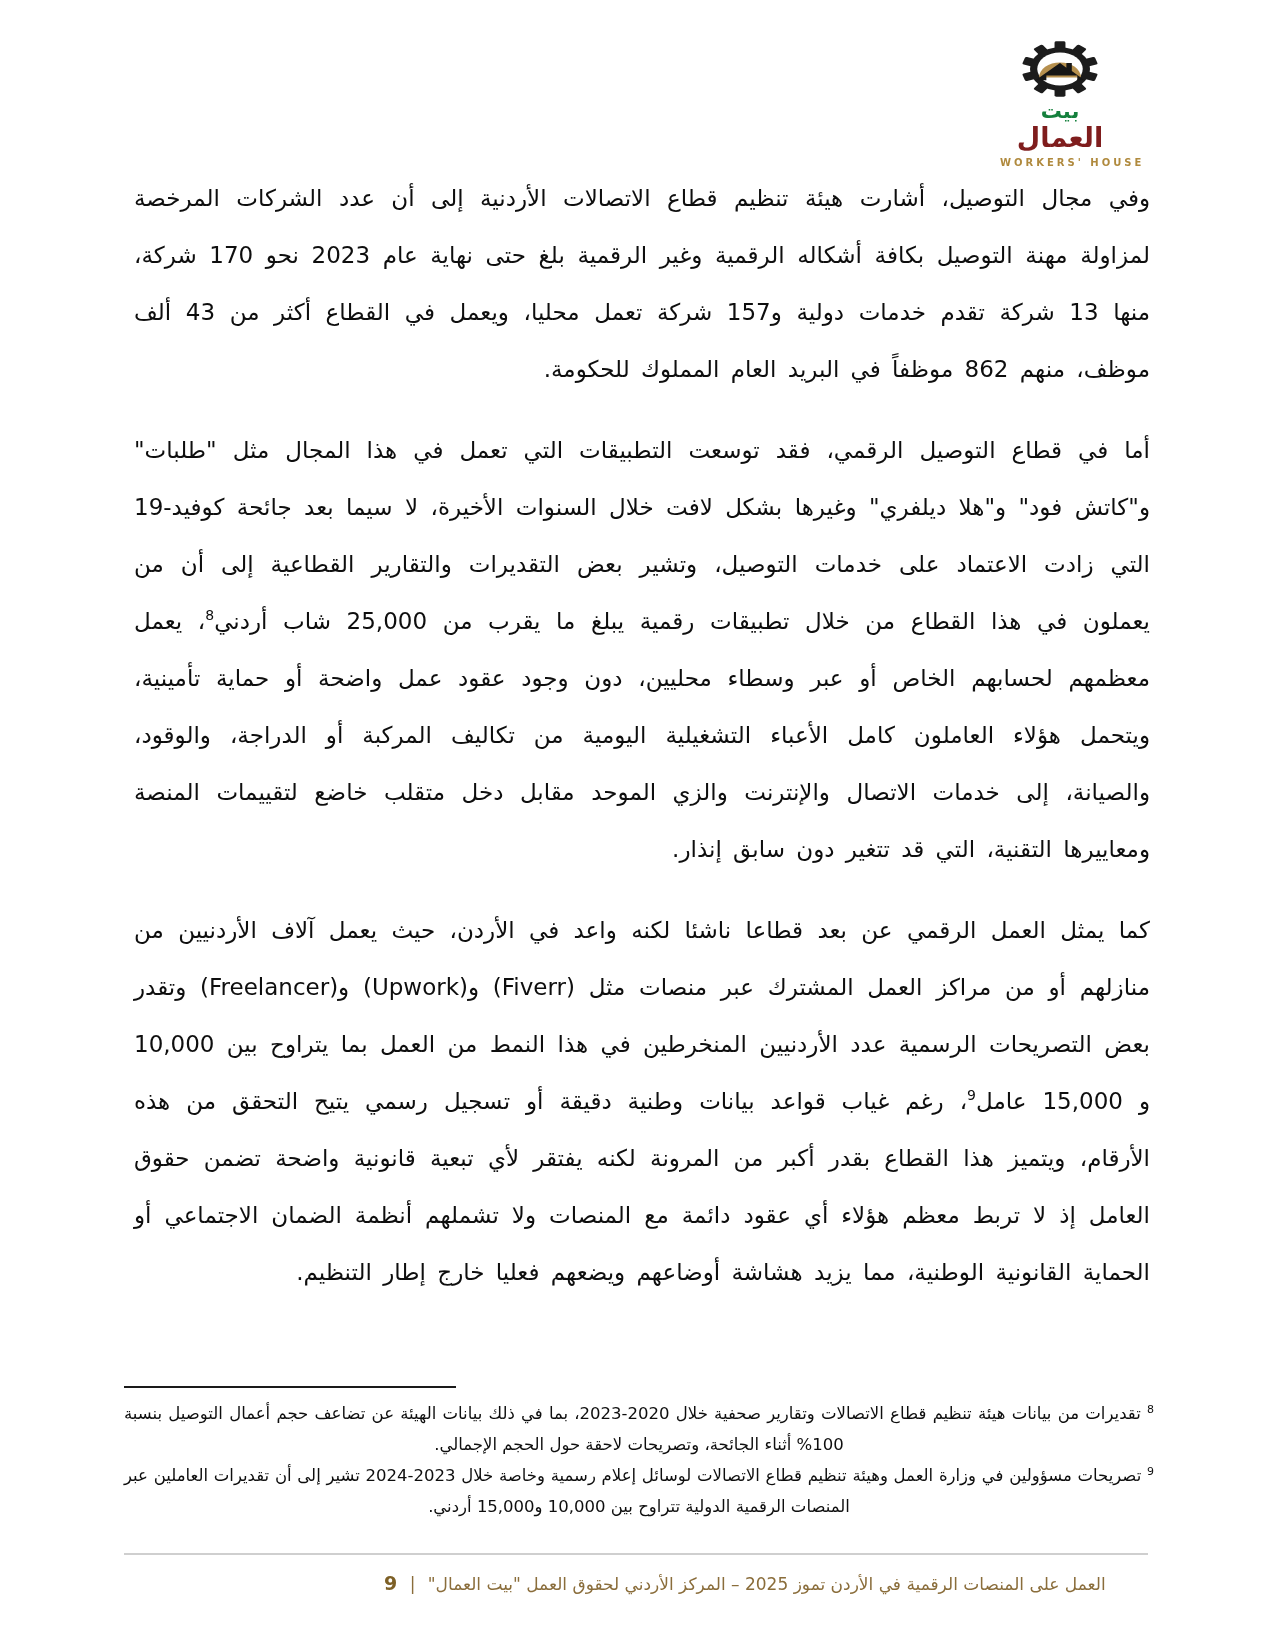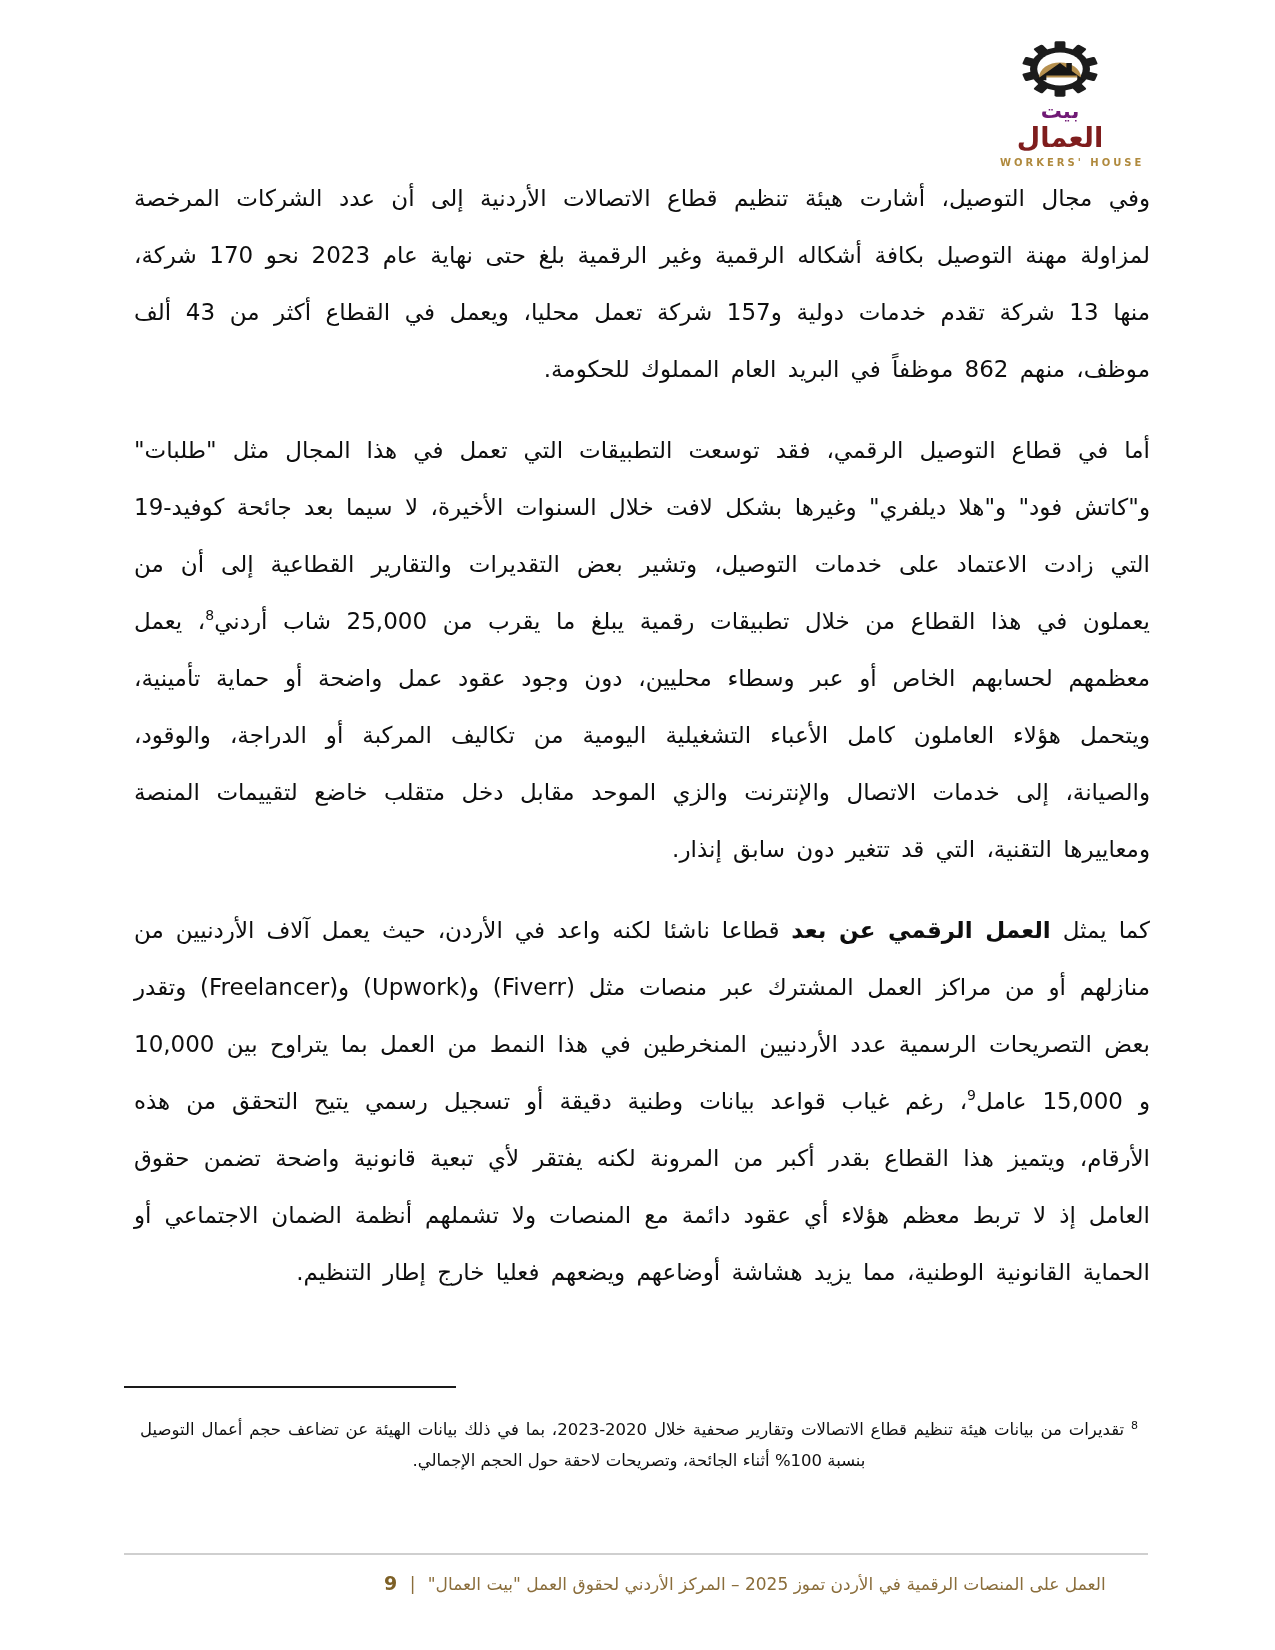--- a/index.html
+++ b/index.html
@@ -11,52 +11,52 @@
     color:#0e0e0e;
     overflow:hidden;
     margin:0 auto;
   }
   
   .logo{
     position:absolute;top:40px;left:1000px;width:120px;
     text-align:center;line-height:1;
   }
   .logo svg{display:block;margin:0 auto 3px auto;}
-  .logo-ar1{font-size:21px;font-weight:bold;color:#701a75;letter-spacing:1px;}
+  .logo-ar1{font-size:21px;font-weight:bold;color:#15803d;letter-spacing:1px;}
   .logo-ar2{font-size:27px;font-weight:bold;color:#7f1d1d;margin-top:2px;}
   .logo-en{
     font-size:10px;font-weight:bold;color:#b08a3e;
     letter-spacing:3px;margin-top:7px;white-space:nowrap;
   }
   
   .body-text{
     position:absolute;top:170px;left:124px;width:1026px;height:1210px;
     direction:rtl;
     font-size:23px;line-height:57px;
     overflow:hidden;
   }
   .body-text p{
     margin:0 0 24px 10px;
     text-align:justify;
     word-spacing:4px;
   }
   .body-text sup{font-size:14px;line-height:0;vertical-align:super;}
-  .bold-phrase{font-weight:bold;}
+  .bold-phrase{font-weight:normal;}
   
   .footnote-sep{
     position:absolute;top:1386px;left:124px;width:332px;height:2px;
     background:#1a1a1a;
   }
   .footnotes{
     position:absolute;top:1398px;left:124px;width:1030px;
     direction:rtl;
     font-size:16.5px;line-height:31px;
   }
   .footnotes p{
-    margin:16px;
+    margin:0;
     text-align:justify;
     text-align-last:center;
   }
   .footnotes sup{font-size:11px;line-height:0;vertical-align:super;}
   
   .footer-line{
     position:absolute;top:1553px;left:124px;width:1024px;height:2px;
     background:#cfcfcf;
   }
   .page-footer{
@@ -111,20 +111,24 @@
       <span>كما يمثل </span><span class="bold-phrase">العمل الرقمي عن بعد</span><span> قطاعا ناشئا لكنه واعد في الأردن، حيث يعمل آلاف الأردنيين من منازلهم أو من مراكز العمل المشترك عبر منصات مثل (Fiverr) و(Upwork) و(Freelancer) وتقدر بعض التصريحات الرسمية عدد الأردنيين المنخرطين في هذا النمط من العمل بما يتراوح بين 10,000 و 15,000 عامل</span><sup>9</sup><span>، رغم غياب قواعد بيانات وطنية دقيقة أو تسجيل رسمي يتيح التحقق من هذه الأرقام، ويتميز هذا القطاع بقدر أكبر من المرونة لكنه يفتقر لأي تبعية قانونية واضحة تضمن حقوق العامل إذ لا تربط معظم هؤلاء أي عقود دائمة مع المنصات ولا تشملهم أنظمة الضمان الاجتماعي أو الحماية القانونية الوطنية، مما يزيد هشاشة أوضاعهم ويضعهم فعليا خارج إطار التنظيم.</span>
     </p>
   </div>
 
   <div class="footnote-sep"></div>
   <div class="footnotes">
     <p>
       <sup>8</sup>
       <span>تقديرات من بيانات هيئة تنظيم قطاع الاتصالات وتقارير صحفية خلال 2020-2023، بما في ذلك بيانات الهيئة عن تضاعف حجم أعمال التوصيل بنسبة 100% أثناء الجائحة، وتصريحات لاحقة حول الحجم الإجمالي.</span>
     </p>
+    <p>
+      <sup>9</sup>
+      <span>تصريحات مسؤولين في وزارة العمل وهيئة تنظيم قطاع الاتصالات لوسائل إعلام رسمية وخاصة خلال 2023-2024 تشير إلى أن تقديرات العاملين عبر المنصات الرقمية الدولية تتراوح بين 10,000 و15,000 أردني.</span>
+    </p>
   </div>
 
   <div class="footer-line"></div>
   <div class="page-footer">
     <span class="ft-title">العمل على المنصات الرقمية في الأردن تموز 2025 – المركز الأردني لحقوق العمل "بيت العمال"</span>
     <span class="ft-bar">|</span>
     <span class="ft-num">9</span>
   </div>
 
 </div>

